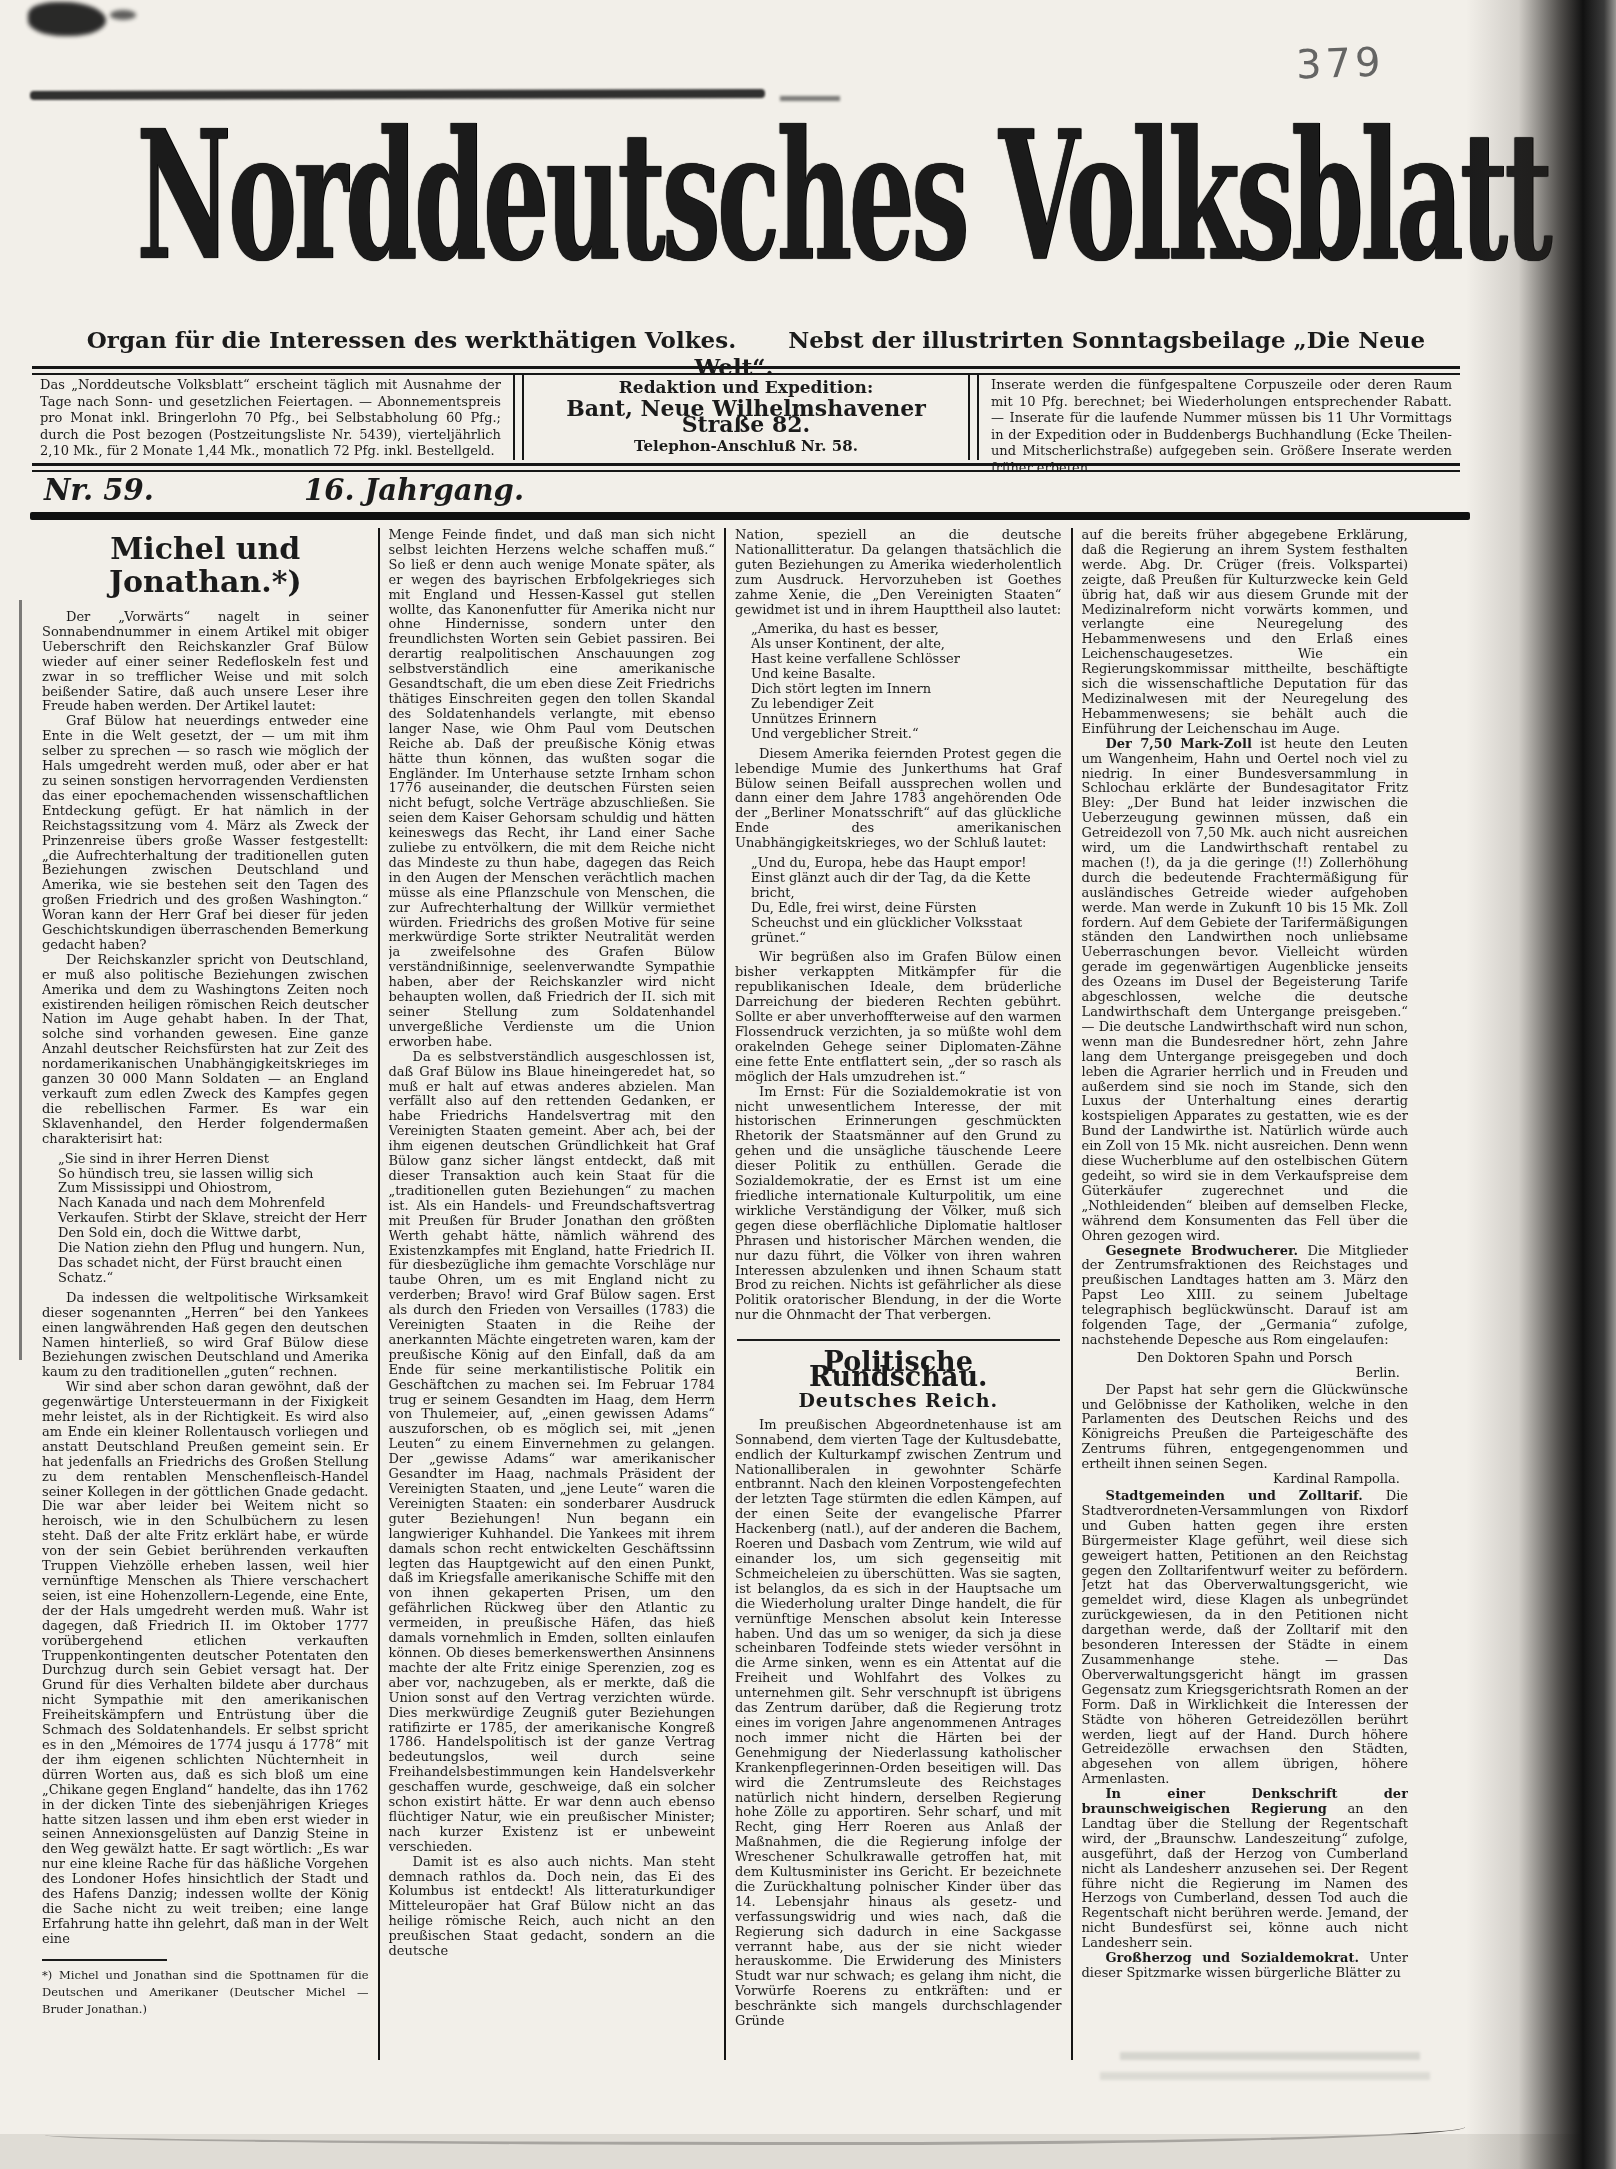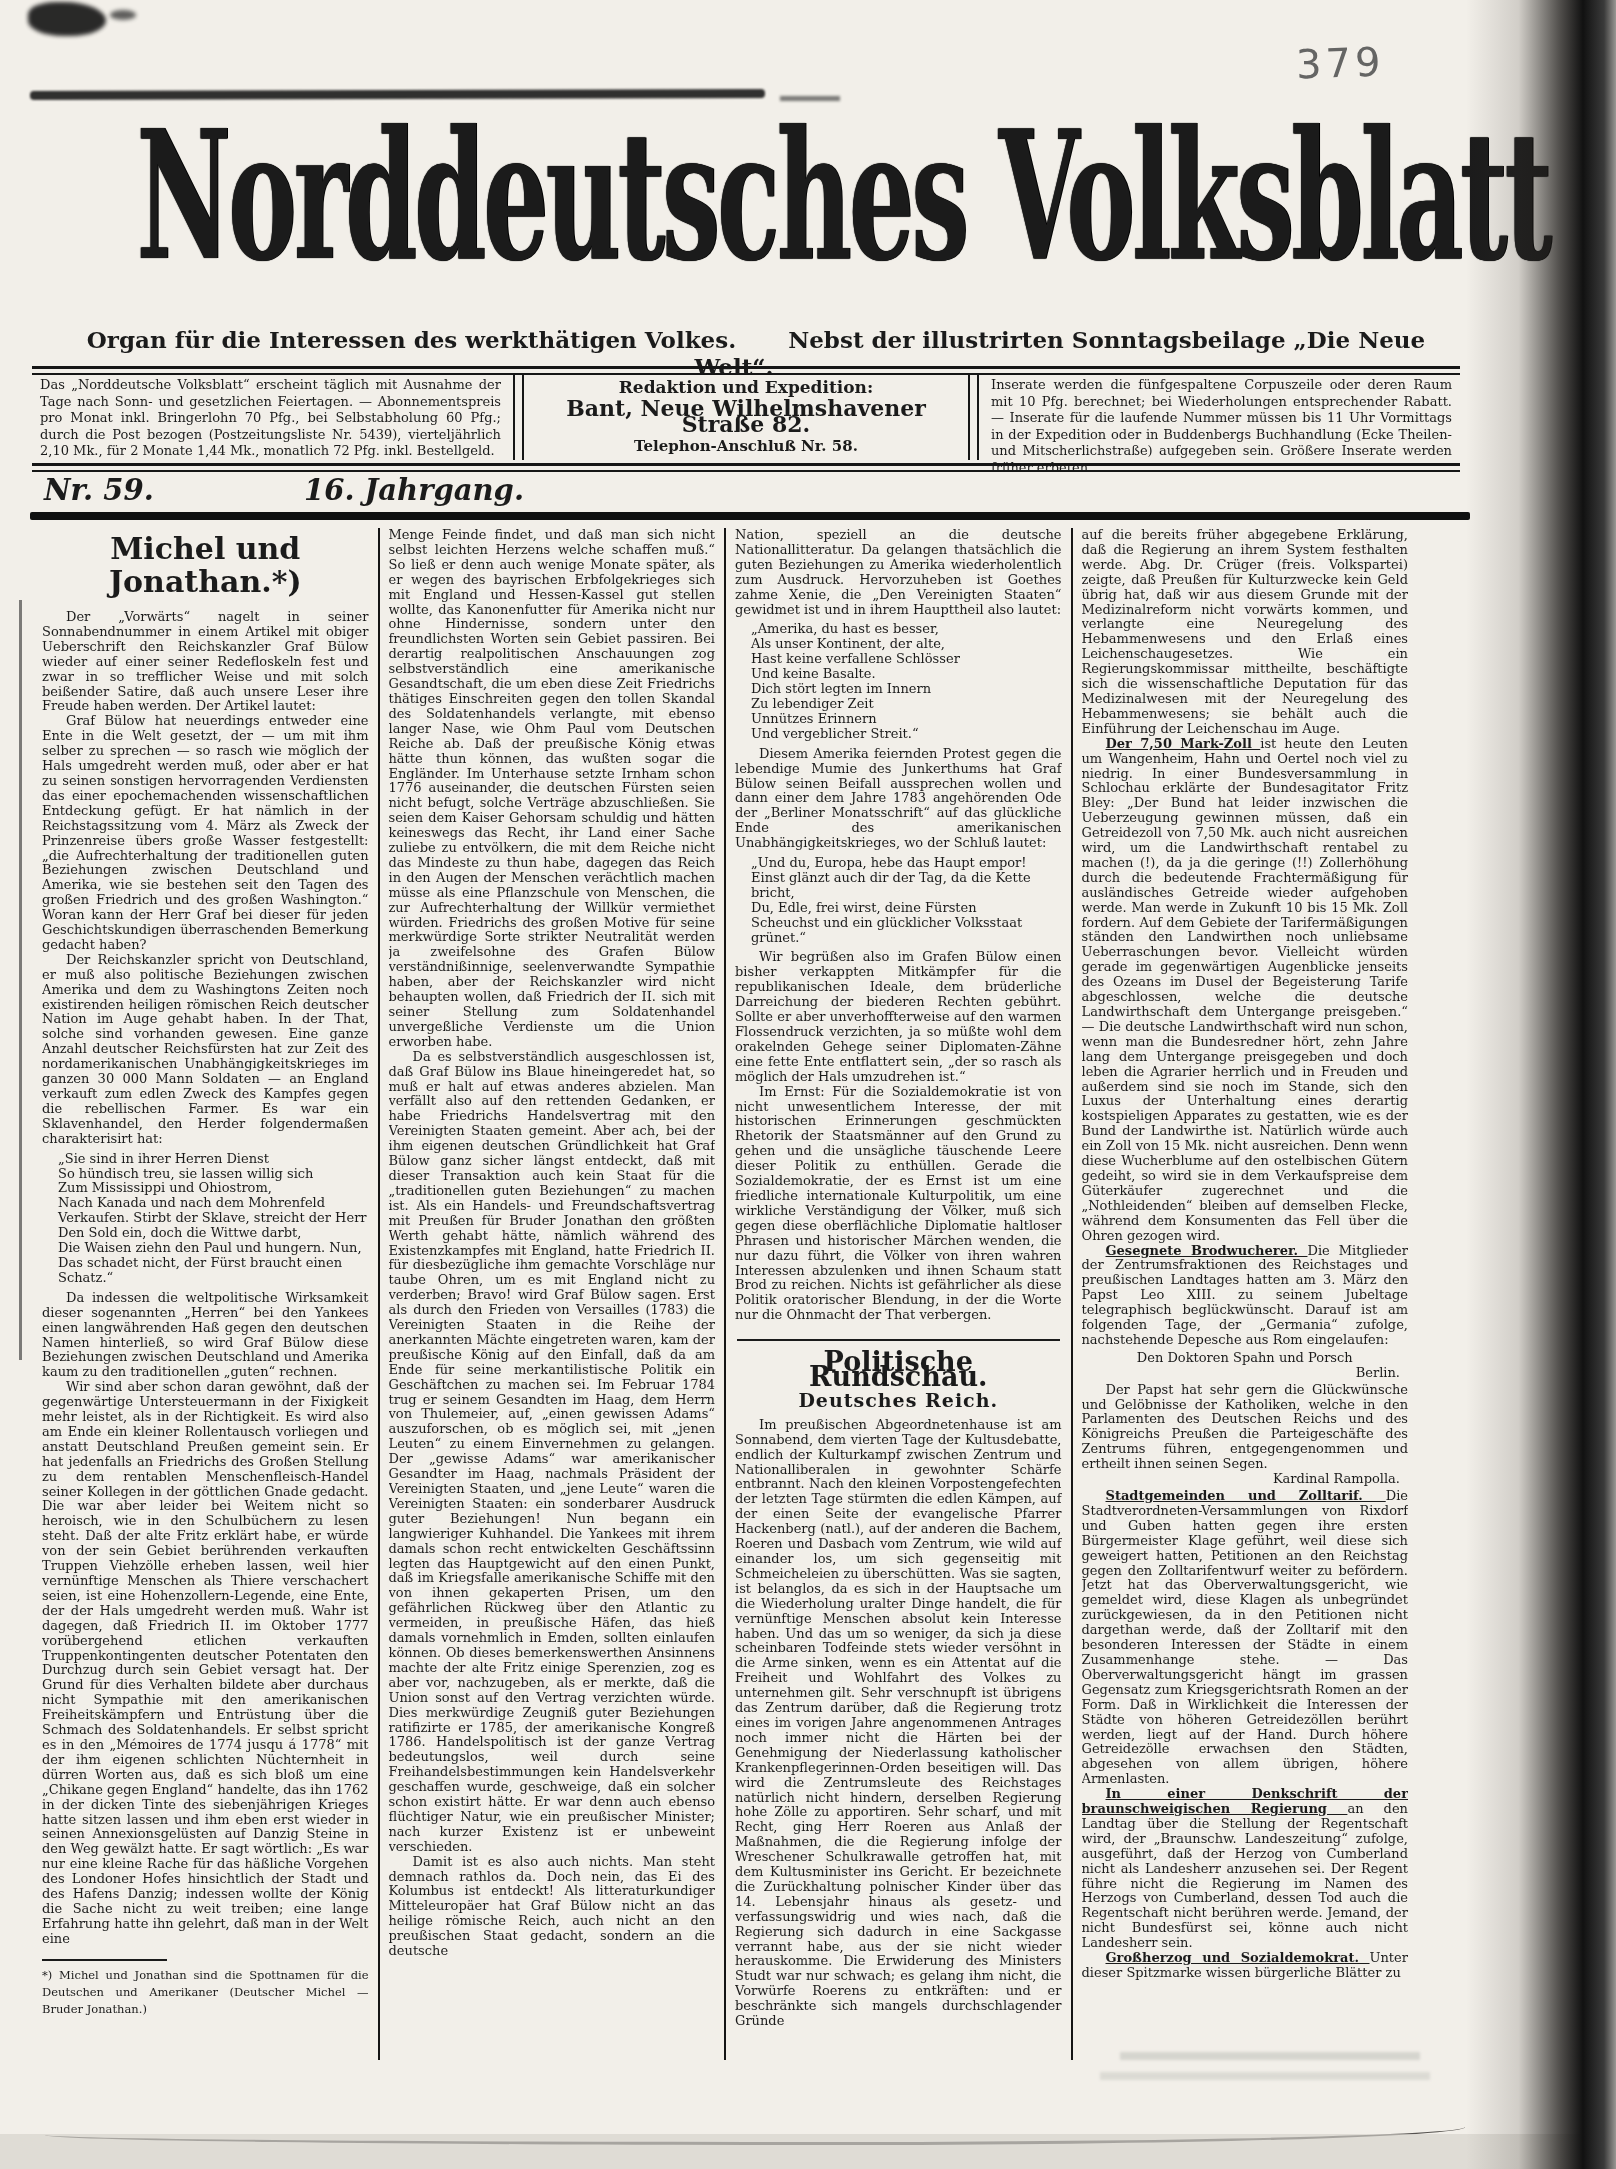--- a/index.html
+++ b/index.html
@@ -56,21 +56,21 @@
   .vrule{flex:0 0 2px;background:#151515;margin:0 9px;}
   .h1{font-size:30px;font-weight:bold;text-align:center;line-height:1.1;margin:4px 0 12px;}
   .sect{font-size:27px;font-weight:bold;text-align:center;margin:14px 0 8px;}
   .sub{font-size:19px;font-weight:bold;text-align:center;margin:0 0 10px;letter-spacing:1px;}
   .rule{border-top:2.5px solid #1b1b1b;width:99%;margin:16px auto 6px;}
   .p{text-indent:24px;text-align:justify;margin:0;}
   .pc{text-indent:0;text-align:justify;margin:0;}
   .verse{margin:5px 0 5px 16px;}
   .fnrule{width:125px;border-top:2.5px solid #1b1b1b;margin:12px 0 6px;}
   .fn{font-size:11.5px;line-height:17px;text-align:justify;}
-  .lead{font-weight:bold;text-decoration:underline;}
+  .lead{font-weight:bold;}
   .tgc{text-align:center;margin:3px 0 0;}
   .tgr{text-align:right;margin:0 8px 2px 0;}
 </style>
 </head>
 <body>
 
 <div class="sheet">
 
   <div class="corner-smudge"></div>
   <div class="corner-smudge2"></div>
@@ -116,21 +116,21 @@
         <div class="p">Der „Vorwärts“ nagelt in seiner Sonnabendnummer in einem Artikel mit obiger Ueberschrift den Reichskanzler Graf Bülow wieder auf einer seiner Redefloskeln fest und zwar in so trefflicher Weise und mit solch beißender Satire, daß auch unsere Leser ihre Freude haben werden. Der Artikel lautet:</div>
         <div class="p">Graf Bülow hat neuerdings entweder eine Ente in die Welt gesetzt, der — um mit ihm selber zu sprechen — so rasch wie möglich der Hals umgedreht werden muß, oder aber er hat zu seinen sonstigen hervorragenden Verdiensten das einer epochemachenden wissenschaftlichen Entdeckung gefügt. Er hat nämlich in der Reichstagssitzung vom 4. März als Zweck der Prinzenreise übers große Wasser festgestellt: „die Aufrechterhaltung der traditionellen guten Beziehungen zwischen Deutschland und Amerika, wie sie bestehen seit den Tagen des großen Friedrich und des großen Washington.“ Woran kann der Herr Graf bei dieser für jeden Geschichtskundigen überraschenden Bemerkung gedacht haben?</div>
         <div class="p">Der Reichskanzler spricht von Deutschland, er muß also politische Beziehungen zwischen Amerika und dem zu Washingtons Zeiten noch existirenden heiligen römischen Reich deutscher Nation im Auge gehabt haben. In der That, solche sind vorhanden gewesen. Eine ganze Anzahl deutscher Reichsfürsten hat zur Zeit des nordamerikanischen Unabhängigkeitskrieges im ganzen 30 000 Mann Soldaten — an England verkauft zum edlen Zweck des Kampfes gegen die rebellischen Farmer. Es war ein Sklavenhandel, den Herder folgendermaßen charakterisirt hat:</div>
         <div class="verse">
           <div>„Sie sind in ihrer Herren Dienst</div>
           <div>So hündisch treu, sie lassen willig sich</div>
           <div>Zum Mississippi und Ohiostrom,</div>
           <div>Nach Kanada und nach dem Mohrenfeld</div>
           <div>Verkaufen. Stirbt der Sklave, streicht der Herr</div>
           <div>Den Sold ein, doch die Wittwe darbt,</div>
-          <div>Die Waisen ziehn den Paul und hungern. Nun,</div>
+          <div>Die Nation ziehn den Pflug und hungern. Nun,</div>
           <div>Das schadet nicht, der Fürst braucht einen Schatz.“</div>
         </div>
         <div class="p">Da indessen die weltpolitische Wirksamkeit dieser sogenannten „Herren“ bei den Yankees einen langwährenden Haß gegen den deutschen Namen hinterließ, so wird Graf Bülow diese Beziehungen zwischen Deutschland und Amerika kaum zu den traditionellen „guten“ rechnen.</div>
         <div class="p">Wir sind aber schon daran gewöhnt, daß der gegenwärtige Untersteuermann in der Fixigkeit mehr leistet, als in der Richtigkeit. Es wird also am Ende ein kleiner Rollentausch vorliegen und anstatt Deutschland Preußen gemeint sein. Er hat jedenfalls an Friedrichs des Großen Stellung zu dem rentablen Menschenfleisch-Handel seiner Kollegen in der göttlichen Gnade gedacht. Die war aber leider bei Weitem nicht so heroisch, wie in den Schulbüchern zu lesen steht. Daß der alte Fritz erklärt habe, er würde von der sein Gebiet berührenden verkauften Truppen Viehzölle erheben lassen, weil hier vernünftige Menschen als Thiere verschachert seien, ist eine Hohenzollern-Legende, eine Ente, der der Hals umgedreht werden muß. Wahr ist dagegen, daß Friedrich II. im Oktober 1777 vorübergehend etlichen verkauften Truppenkontingenten deutscher Potentaten den Durchzug durch sein Gebiet versagt hat. Der Grund für dies Verhalten bildete aber durchaus nicht Sympathie mit den amerikanischen Freiheitskämpfern und Entrüstung über die Schmach des Soldatenhandels. Er selbst spricht es in den „Mémoires de 1774 jusqu á 1778“ mit der ihm eigenen schlichten Nüchternheit in dürren Worten aus, daß es sich bloß um eine „Chikane gegen England“ handelte, das ihn 1762 in der dicken Tinte des siebenjährigen Krieges hatte sitzen lassen und ihm eben erst wieder in seinen Annexionsgelüsten auf Danzig Steine in den Weg gewälzt hatte. Er sagt wörtlich: „Es war nur eine kleine Rache für das häßliche Vorgehen des Londoner Hofes hinsichtlich der Stadt und des Hafens Danzig; indessen wollte der König die Sache nicht zu weit treiben; eine lange Erfahrung hatte ihn gelehrt, daß man in der Welt eine</div>
         <div class="fnrule"></div>
         <div class="fn">*) Michel und Jonathan sind die Spottnamen für die Deutschen und Amerikaner (Deutscher Michel — Bruder Jonathan.)</div>
       </div>
     <div class="vrule"></div>
     <div class="col">
         <div class="pc">Menge Feinde findet, und daß man sich nicht selbst leichten Herzens welche schaffen muß.“ So ließ er denn auch wenige Monate später, als er wegen des bayrischen Erbfolgekrieges sich mit England und Hessen-Kassel gut stellen wollte, das Kanonenfutter für Amerika nicht nur ohne Hindernisse, sondern unter den freundlichsten Worten sein Gebiet passiren. Bei derartig realpolitischen Anschauungen zog selbstverständlich eine amerikanische Gesandtschaft, die um eben diese Zeit Friedrichs thätiges Einschreiten gegen den tollen Skandal des Soldatenhandels verlangte, mit ebenso langer Nase, wie Ohm Paul vom Deutschen Reiche ab. Daß der preußische König etwas hätte thun können, das wußten sogar die Engländer. Im Unterhause setzte Irnham schon 1776 auseinander, die deutschen Fürsten seien nicht befugt, solche Verträge abzuschließen. Sie seien dem Kaiser Gehorsam schuldig und hätten keineswegs das Recht, ihr Land einer Sache zuliebe zu entvölkern, die mit dem Reiche nicht das Mindeste zu thun habe, dagegen das Reich in den Augen der Menschen verächtlich machen müsse als eine Pflanzschule von Menschen, die zur Aufrechterhaltung der Willkür vermiethet würden. Friedrichs des großen Motive für seine merkwürdige Sorte strikter Neutralität werden ja zweifelsohne des Grafen Bülow verständnißinnige, seelenverwandte Sympathie haben, aber der Reichskanzler wird nicht behaupten wollen, daß Friedrich der II. sich mit seiner Stellung zum Soldatenhandel unvergeßliche Verdienste um die Union erworben habe.</div>

